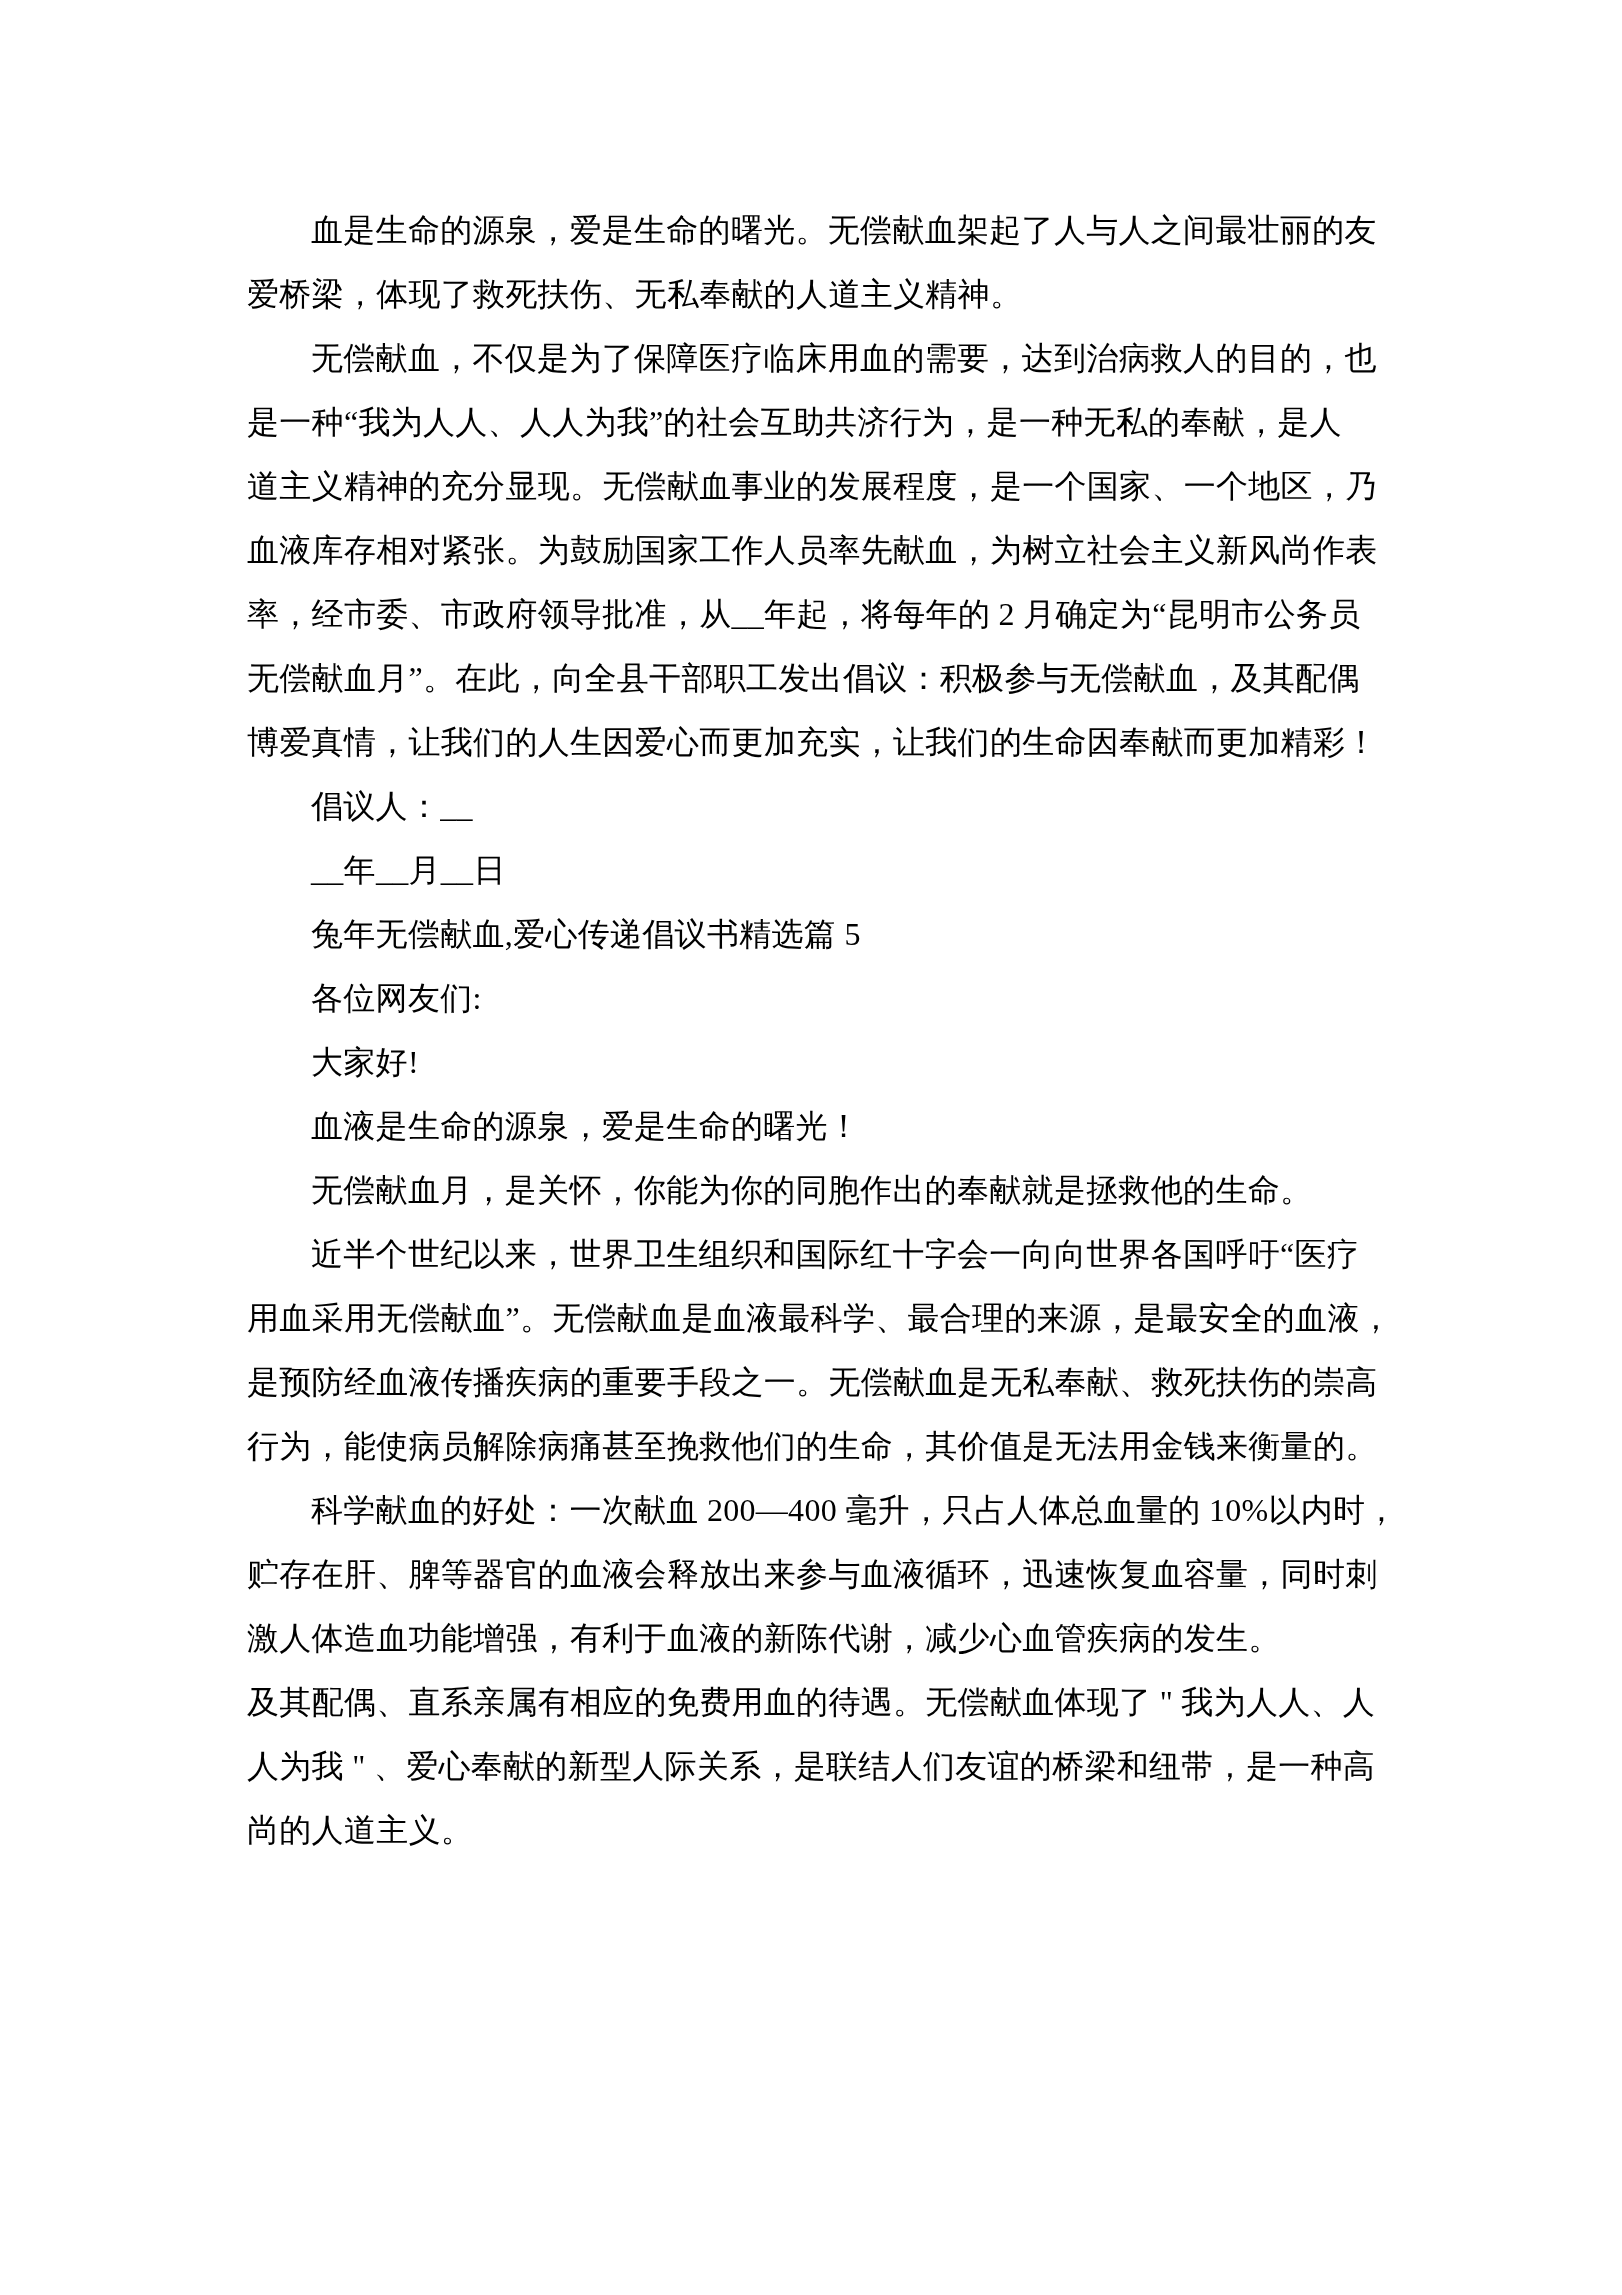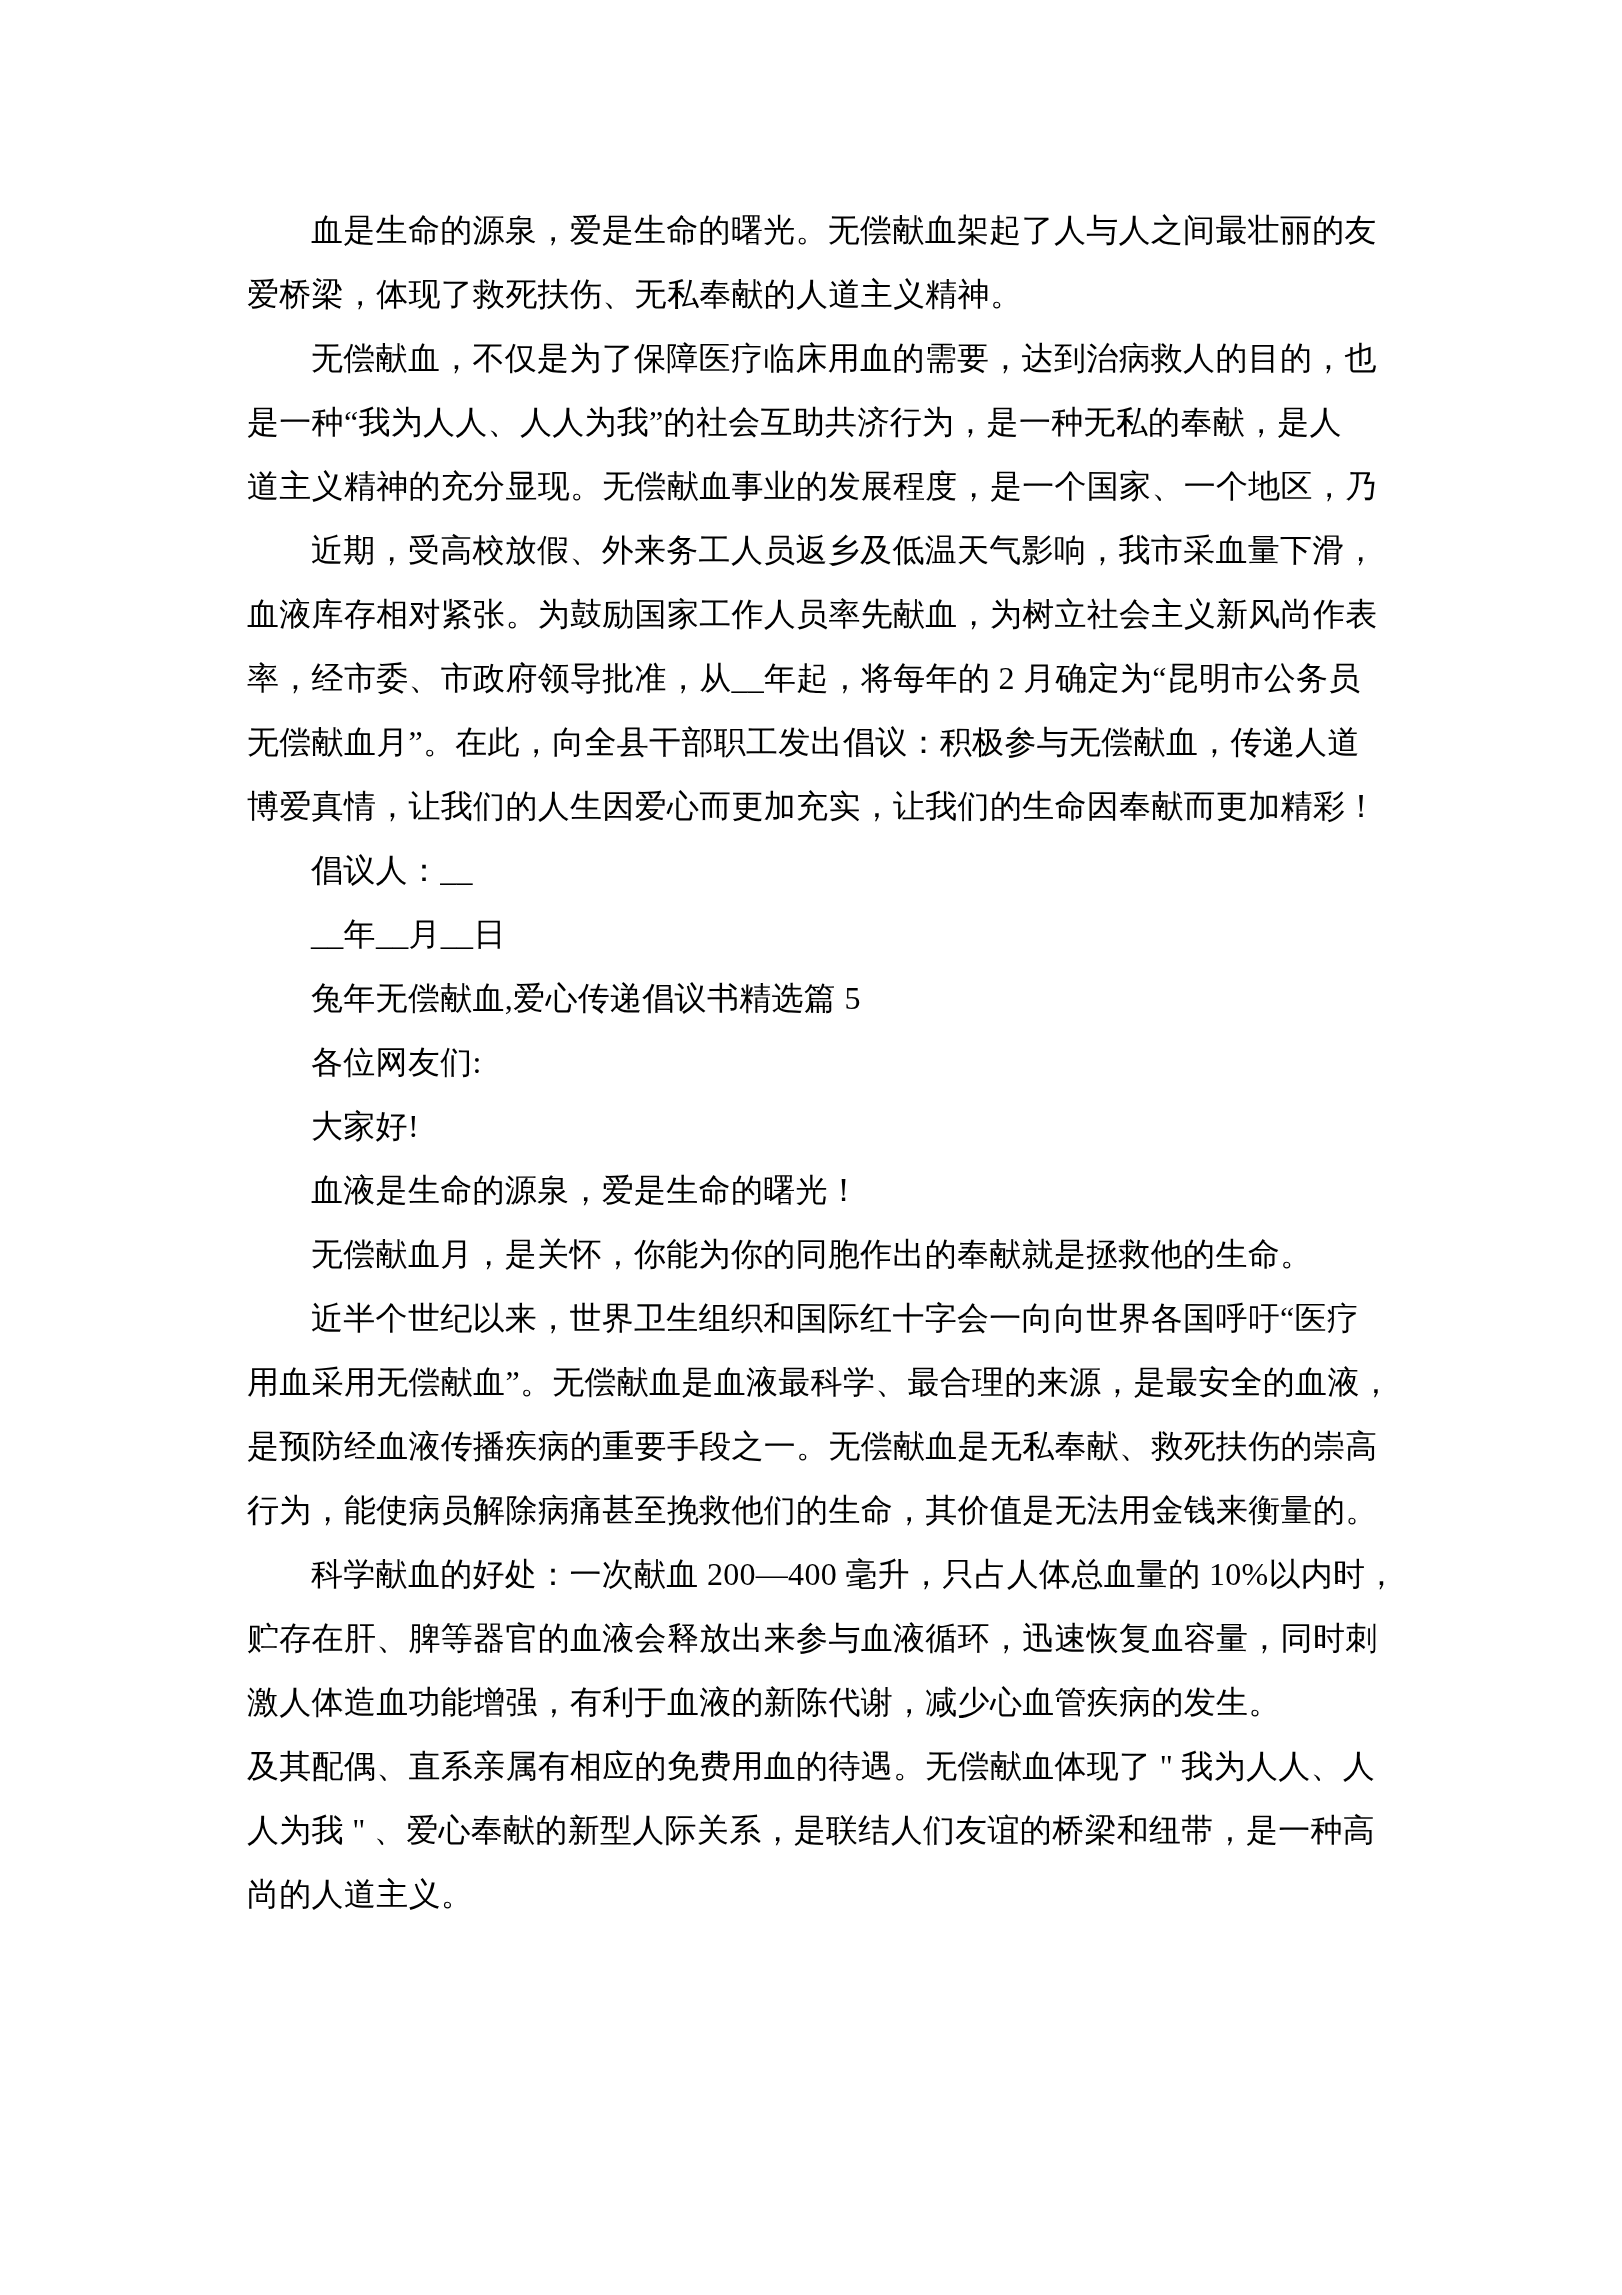--- a/index.html
+++ b/index.html
@@ -29,24 +29,23 @@
 </head>
 <body>
 
 <div class="page">
   <div class="body-text">
       <div class="line indent">血是生命的源泉，爱是生命的曙光。无偿献血架起了人与人之间最壮丽的友</div>
       <div class="line">爱桥梁，体现了救死扶伤、无私奉献的人道主义精神。</div>
       <div class="line indent">无偿献血，不仅是为了保障医疗临床用血的需要，达到治病救人的目的，也</div>
       <div class="line">是一种“我为人人、人人为我”的社会互助共济行为，是一种无私的奉献，是人</div>
       <div class="line">道主义精神的充分显现。无偿献血事业的发展程度，是一个国家、一个地区，乃</div>
-      <div class="line indent">近期，受高校放假、外来务工人员返乡及低温天气影响，我市采血量下滑，</div>
       <div class="line">血液库存相对紧张。为鼓励国家工作人员率先献血，为树立社会主义新风尚作表</div>
       <div class="line">率，经市委、市政府领导批准，从__年起，将每年的 2 月确定为“昆明市公务员</div>
-      <div class="line">无偿献血月”。在此，向全县干部职工发出倡议：积极参与无偿献血，传递人道</div>
+      <div class="line">无偿献血月”。在此，向全县干部职工发出倡议：积极参与无偿献血，及其配偶</div>
       <div class="line">博爱真情，让我们的人生因爱心而更加充实，让我们的生命因奉献而更加精彩！</div>
       <div class="line indent">倡议人：__</div>
       <div class="line indent">__年__月__日</div>
       <div class="line indent">兔年无偿献血,爱心传递倡议书精选篇 5</div>
       <div class="line indent">各位网友们:</div>
       <div class="line indent">大家好!</div>
       <div class="line indent">血液是生命的源泉，爱是生命的曙光！</div>
       <div class="line indent">无偿献血月，是关怀，你能为你的同胞作出的奉献就是拯救他的生命。</div>
       <div class="line indent">近半个世纪以来，世界卫生组织和国际红十字会一向向世界各国呼吁“医疗</div>
       <div class="line">用血采用无偿献血”。无偿献血是血液最科学、最合理的来源，是最安全的血液，</div>

